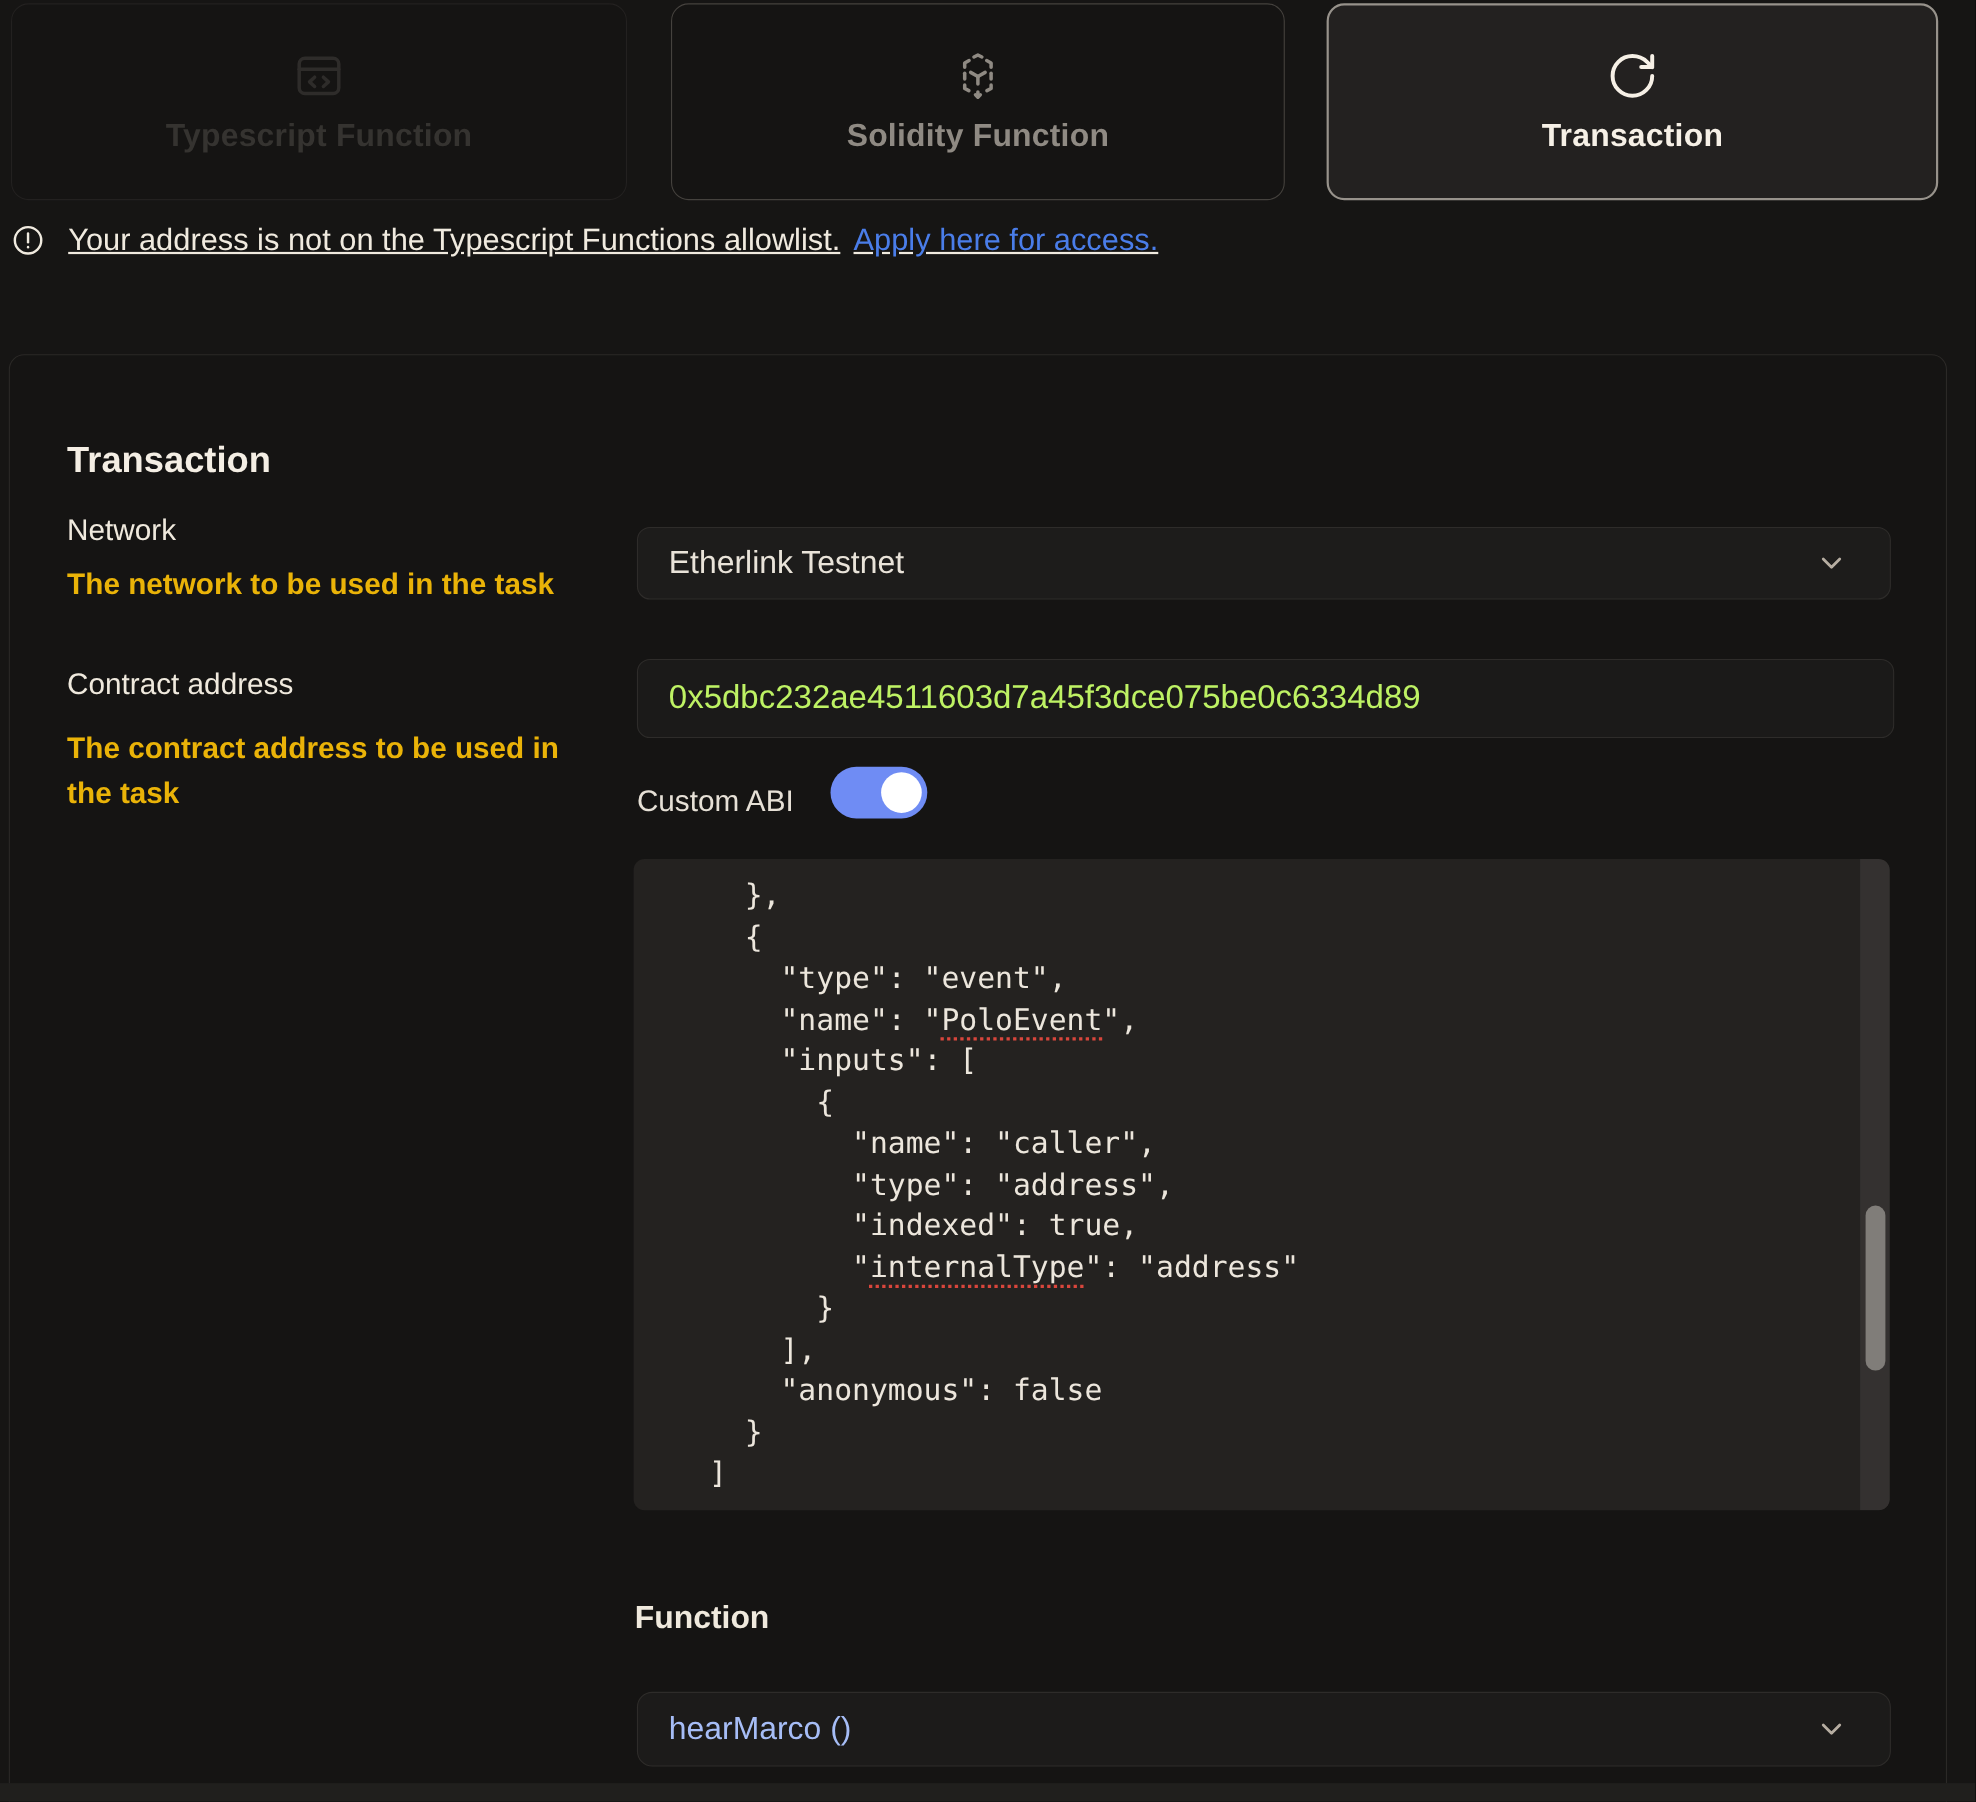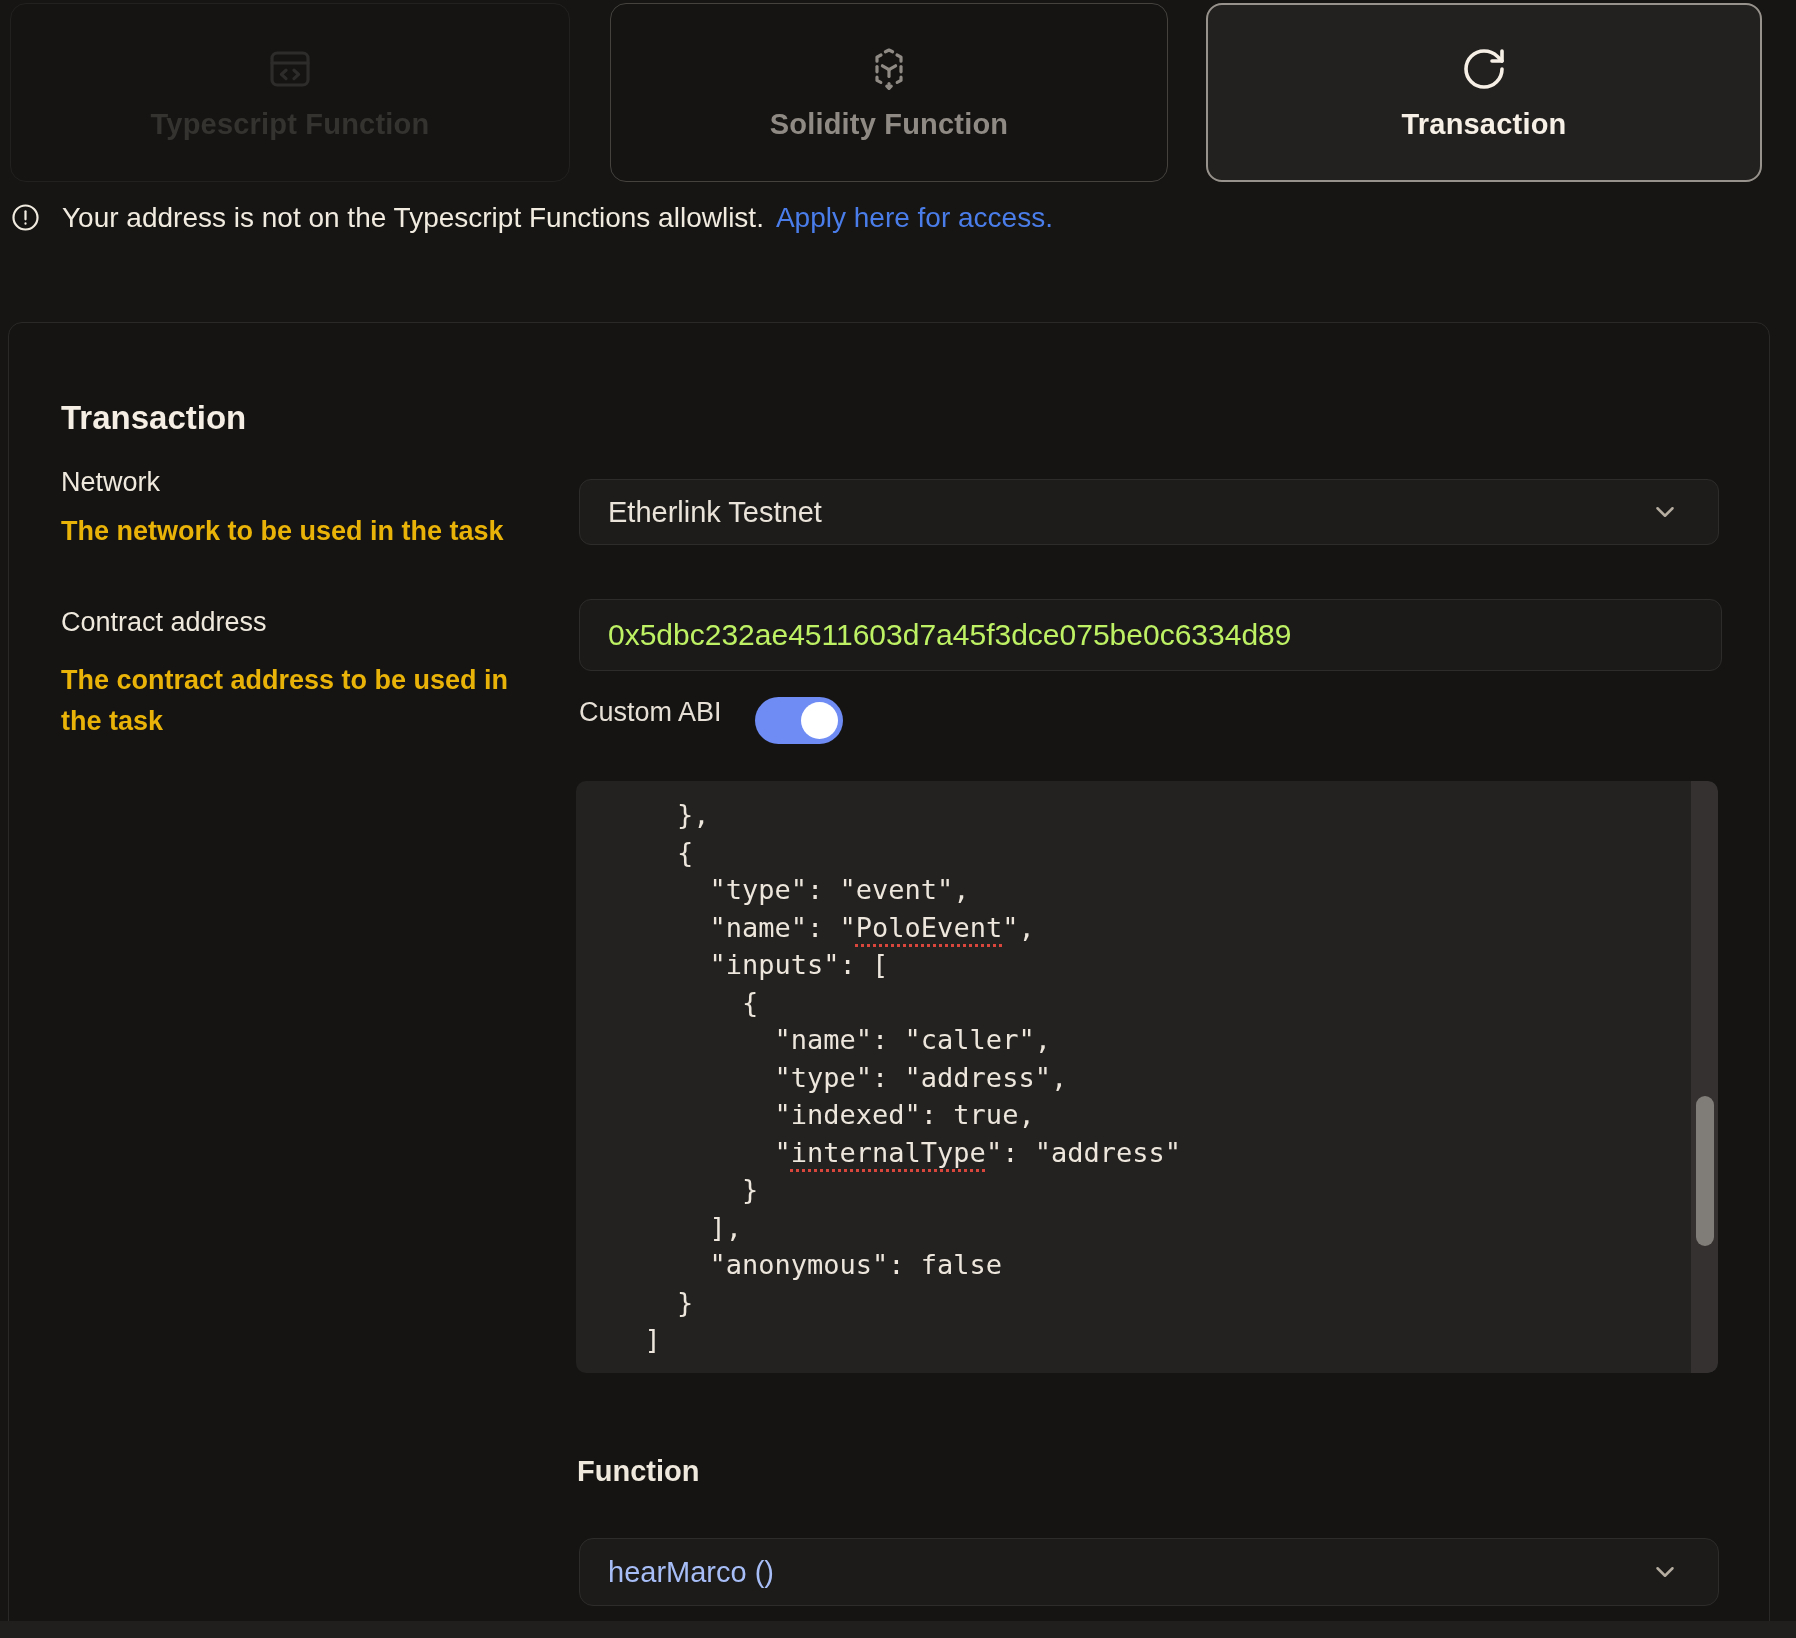--- a/index.html
+++ b/index.html
@@ -17,22 +17,22 @@
     gap:15px; cursor:pointer; background:#151413;
   }
   .type-card .card-icon { width:48px; height:48px; }
   .type-card .card-label { font-size:29px; font-weight:700; letter-spacing:.2px; }
   #card-ts  { left:10px;   width:560px; border:1.5px solid #232120; color:#353330; }
   #card-sol { left:610px;  width:558px; border:1.5px solid #45423e; color:#8f8a83; }
   #card-tx  { left:1206px; width:556px; border:2px solid #97928b; background:#232120; color:#f6f0e6; }
 
   
   #notice {
-    position:absolute; left:10px; top:202px; display:flex; align-items:flex-start;
-    font-size:28px; color:#f0eadf;
+    position:absolute; left:10px; top:202px; display:flex; align-items:flex-end;
+    font-size:28px; color:#f0eadf;text-decoration:underline;
   }
   #notice .alert-wrap { width:31px; height:31px; margin-right:21px; flex:0 0 auto; }
   #notice a { color:#4a7de9; text-decoration:none; margin-left:12px; cursor:pointer; }
 
   
   #panel {
     position:absolute; left:8px; top:322px; width:1762px; height:1380px;
     border:1.5px solid #2b2927; border-radius:14px; background:#151413;
   }
   .panel-title { position:absolute; left:52px; top:76px; font-size:33px; font-weight:700; color:#f4eee4; }
@@ -50,21 +50,21 @@
   .select-box .chevron { width:30px; height:30px; flex:0 0 auto; }
 
   #address-input {
     position:absolute; left:570px; top:276px; width:1143px; height:72px;
     background:#1b1a19; border:1px solid #2e2c2a; border-radius:12px;
     display:flex; align-items:center; padding:0 28px;
     font-size:30px; color:#bef264; cursor:text;
   }
 
   #custom-abi-row { position:absolute; left:570px; top:374px; height:47px;
-    display:flex; align-items:flex-start; }
+    display:flex; align-items:flex-end; }
   #custom-abi-row .toggle-label { font-size:27px; color:#e6e0d6; margin-right:33px; }
   .toggle {
     position:relative; width:88px; height:47px; border-radius:24px;
     background:#6f8cf4; cursor:pointer; flex:0 0 auto;
   }
   .toggle .knob {
     position:absolute; top:5px; right:5px; width:37px; height:37px;
     border-radius:50%; background:#ffffff;
   }
 

